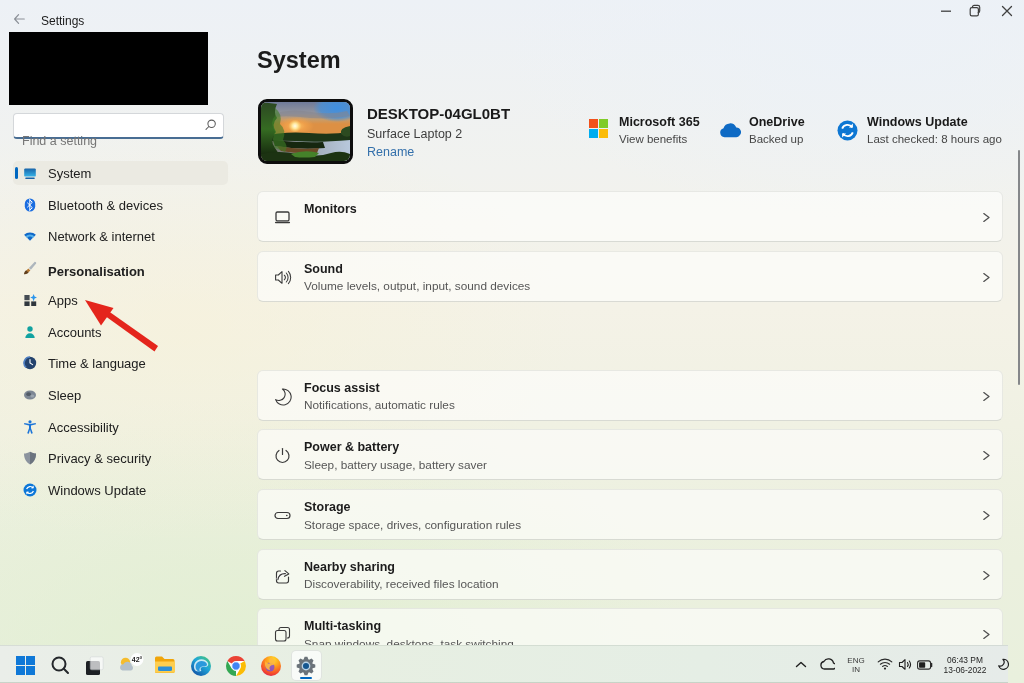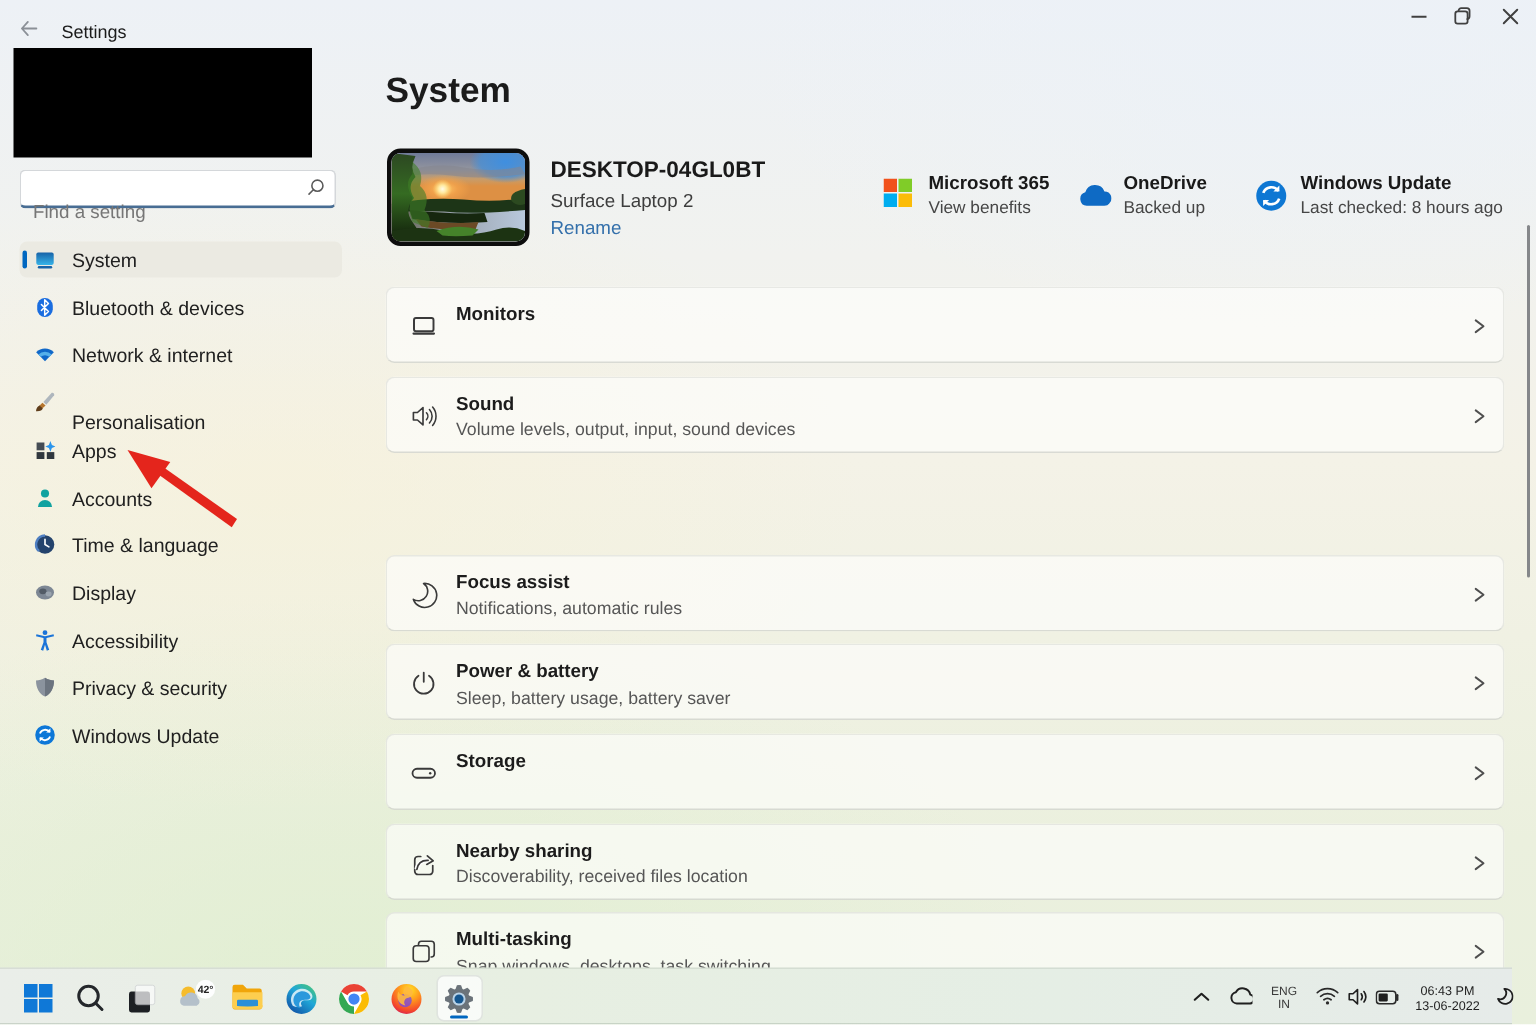--- a/index.html
+++ b/index.html
@@ -103,21 +103,21 @@
     <path d="M7 11.8 L1.1 5.8 A8.4 8.4 0 0 1 12.9 5.8 Z" fill="#1068c8"></path>
     <path d="M2.6 7.3 A6.2 6.2 0 0 1 11.4 7.3 L9.8 8.9 A4 4 0 0 0 4.2 8.9 Z" fill="#55b0ea"></path>
   </svg>
   <div class="abs navtext" style="top:229.4px;">Network &amp; internet</div>
 
   <svg class="abs navicon" style="top:261.1px;" viewBox="0 0 14 14">
     <path d="M1 13.2 C1.1 11.2 2 9.8 3.6 9.2 L5.6 11 C5.2 12.5 3.6 13.4 1 13.2 Z" fill="#5f3d1b"></path>
     <path d="M3.4 9.4 L5.3 7.5 L7.4 9.4 L5.4 11.2 Z" fill="#b5762f"></path>
     <path d="M5.9 7 L11.5 0.9 C12.4 0.5 13.5 1.6 13.1 2.5 L7.9 8.8 Z" fill="#aeb6bd"></path>
   </svg>
-  <div class="abs navtext" style="top:274px;">Personalisation</div>
+  <div class="abs navtext" style="top:264px;font-weight:bold;">Personalisation</div>
 
   <svg class="abs navicon" style="top:292.8px;" viewBox="0 0 14 14">
     <rect x="1.4" y="2" width="5.2" height="5.2" fill="#454c54"></rect>
     <rect x="1.4" y="8.4" width="5.2" height="4.6" fill="#30373e"></rect>
     <rect x="8.2" y="8.4" width="5" height="4.6" fill="#30373e"></rect>
     <path d="M10.6 1 L11.6 3.6 L14 4.6 L11.6 5.6 L10.6 8.2 L9.6 5.6 L7.2 4.6 L9.6 3.6 Z" fill="#2b95ec"></path>
   </svg>
   <div class="abs navtext" style="top:292.8px;text-align:right;">Apps</div>
 
   <svg class="abs navicon" style="top:324.5px;" viewBox="0 0 14 14">
@@ -131,21 +131,21 @@
     <path d="M7 1 a6 6 0 0 0 -4 10.4" fill="none" stroke="#4f7fc2" stroke-width="1.6"></path>
     <path d="M7 3.6 V7 l2.6 1.6" stroke="#fff" stroke-width="1.1" fill="none" stroke-linecap="round"></path>
   </svg>
   <div class="abs navtext" style="top:356.2px;">Time &amp; language</div>
 
   <svg class="abs navicon" style="top:387.9px;" viewBox="0 0 14 14">
     <ellipse cx="7" cy="7" rx="6" ry="4.6" fill="#7d8794"></ellipse>
     <ellipse cx="5.6" cy="6.2" rx="2.4" ry="1.9" fill="#525b66"></ellipse>
     <ellipse cx="9.4" cy="8" rx="2" ry="1.6" fill="#9aa4ae"></ellipse>
   </svg>
-  <div class="abs navtext" style="top:387.9px;">Display</div>
+  <div class="abs navtext" style="top:387.9px;">Sleep</div>
 
   <svg class="abs navicon" style="top:419.6px;" viewBox="0 0 14 14">
     <circle cx="7" cy="1.8" r="1.6" fill="#1b74d8"></circle>
     <path d="M1 4.2 L6 5.4 V8.2 L4.2 13.2 L5.8 13.8 L7 9.8 L8.2 13.8 L9.8 13.2 L8 8.2 V5.4 L13 4.2 L12.7 2.9 L7 4.1 L1.3 2.9 Z" fill="#1b74d8"></path>
   </svg>
   <div class="abs navtext" style="top:419.6px;">Accessibility</div>
 
   <svg class="abs navicon" style="top:451.3px;" viewBox="0 0 14 14">
     <path d="M7 0.8 C9 2 11 2.5 13 2.6 C13 7.5 11 11.5 7 13.4 C3 11.5 1 7.5 1 2.6 C3 2.5 5 2 7 0.8 Z" fill="#8b939e"></path>
     <path d="M7 0.8 C9 2 11 2.5 13 2.6 C13 7.5 11 11.5 7 13.4 Z" fill="#6c747f"></path>
@@ -284,20 +284,21 @@
     <svg class="chev" viewBox="0 0 12 17">
         <path d="M3.8 4.6 L9 8.5 L3.8 12.4" fill="none" stroke="#4f4f4f" stroke-width="1.3" stroke-linecap="round" stroke-linejoin="round"></path>
       </svg>
   </div>
   <div class="abs card" style="top:489px;">
     <svg class="abs cardicon" style="top:16px;" viewBox="0 0 19 19">
         <rect x="2" y="6.5" width="15" height="6" rx="3" fill="none" stroke="#3a3a3a" stroke-width="1.2"></rect>
         <path d="M13.8 9.5 h0.01" stroke="#3a3a3a" stroke-width="1.6" stroke-linecap="round"></path>
       </svg>
     <div class="cardtitle">Storage</div>
+    <div class="cardsub">Storage space, drives, configuration rules</div>
     <svg class="chev" viewBox="0 0 12 17">
         <path d="M3.8 4.6 L9 8.5 L3.8 12.4" fill="none" stroke="#4f4f4f" stroke-width="1.3" stroke-linecap="round" stroke-linejoin="round"></path>
       </svg>
   </div>
   <div class="abs card" style="top:548.6px;">
     <svg class="abs cardicon" style="top:16px;" viewBox="0 0 19 19">
         <path d="M15.5 11 v3.8 a2.2 2.2 0 0 1 -2.2 2.2 h-7.6 a2.2 2.2 0 0 1 -2.2 -2.2 v-7.6 a2.2 2.2 0 0 1 2.2 -2.2 h1.8" fill="none" stroke="#3a3a3a" stroke-width="1.15" stroke-linecap="round"></path>
         <path d="M4.9 13.6 C5.6 9.6 8.4 7.4 12.4 7.6" fill="none" stroke="#fcfdfb" stroke-width="3.2"></path>
         <path d="M4.9 13.6 C5.6 9.6 8.4 7.4 12.4 7.6" fill="none" stroke="#3a3a3a" stroke-width="1.15" stroke-linecap="round"></path>
         <path d="M11.9 4.6 L15.8 7.9 L11.5 10.3" fill="none" stroke="#3a3a3a" stroke-width="1.15" stroke-linecap="round" stroke-linejoin="round"></path>

